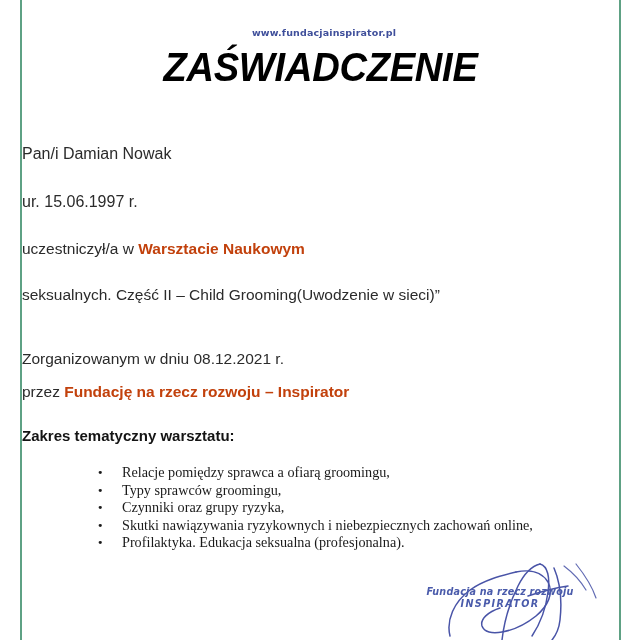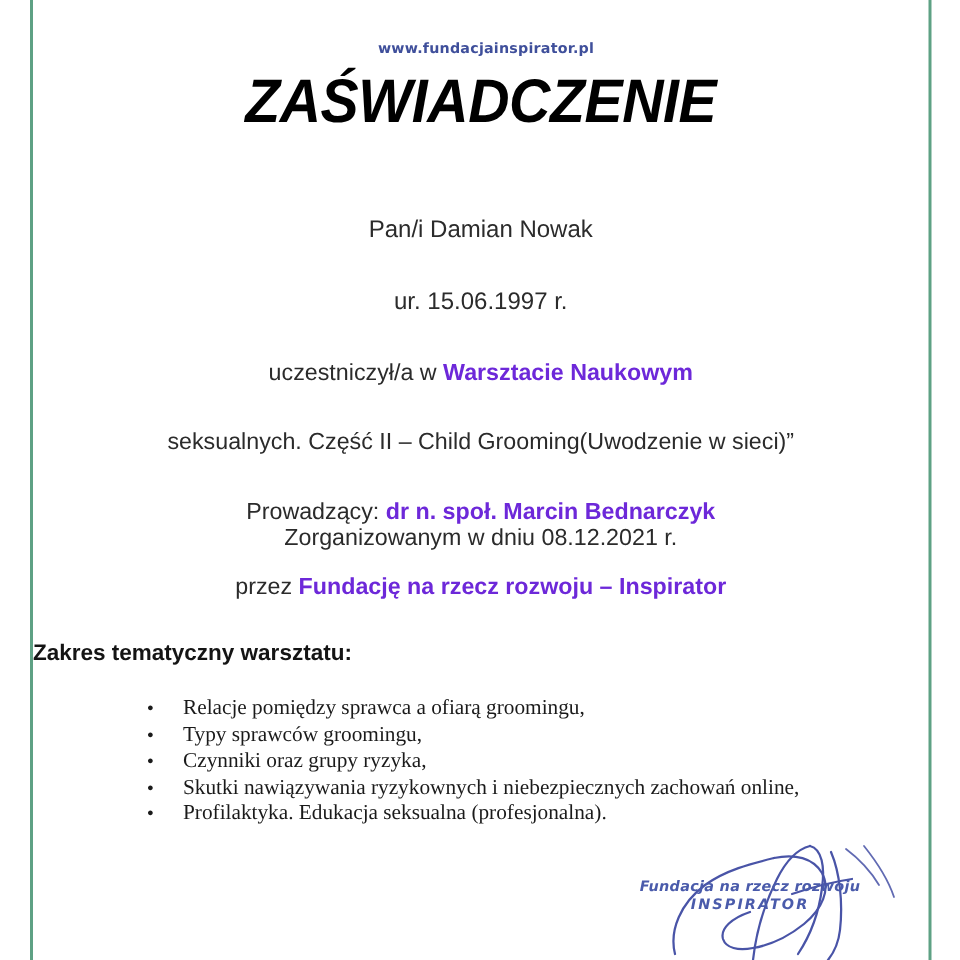--- a/index.html
+++ b/index.html
@@ -72,27 +72,26 @@
     font-style: italic;
     letter-spacing: -0.3px;
     color: #000000;
     transform: scaleX(0.93);
   }
 
   .body-line {
     position: absolute;
     left: 0;
     right: 0;
-    text-align: center;
     color: #2b2b2b;
     font-family: "Liberation Sans", sans-serif;
     font-size: 15.5px;
     white-space: nowrap;
   }
-  .body-line b { font-weight: bold; color: #6d28d9; }
+  .body-line b { font-weight: bold; color: #c2410c; }
 
   #recipient-name { top: 145px; font-size: 16px; }
   #birth-date     { top: 193px; font-size: 16px; }
 
   #participation-line { top: 240px; }
   #workshop-title-1   { top: 263px; }
   #workshop-title-2   { top: 286px; }
 
   #presenter-line { top: 333px; }
   #org-date-line  { top: 350px; }
@@ -185,21 +184,20 @@
 
     <div class="body-line" id="recipient-name">Pan/i Damian Nowak</div>
 
     <div class="body-line" id="birth-date">ur. 15.06.1997 r.</div>
 
     <div class="body-line" id="participation-line"><span>uczestniczył/a w </span><b>Warsztacie Naukowym</b></div>
 
 
     <div class="body-line" id="workshop-title-2">seksualnych. Część II – Child Grooming(Uwodzenie w sieci)”</div>
 
-    <div class="body-line" id="presenter-line"><span>Prowadzący: </span><b>dr n. społ. Marcin Bednarczyk</b></div>
 
     <div class="body-line" id="org-date-line">Zorganizowanym w dniu 08.12.2021 r.</div>
 
     <div class="body-line" id="organizer-line"><span>przez </span><b>Fundację na rzecz rozwoju – Inspirator</b></div>
 
     <div id="scope-heading">Zakres tematyczny warsztatu:</div>
 
     <ul id="topic-list">
         <li><span class="bullet-dot">•</span><span>Relacje pomiędzy sprawca a ofiarą groomingu,</span></li>
         <li><span class="bullet-dot">•</span><span>Typy sprawców groomingu,</span></li>

